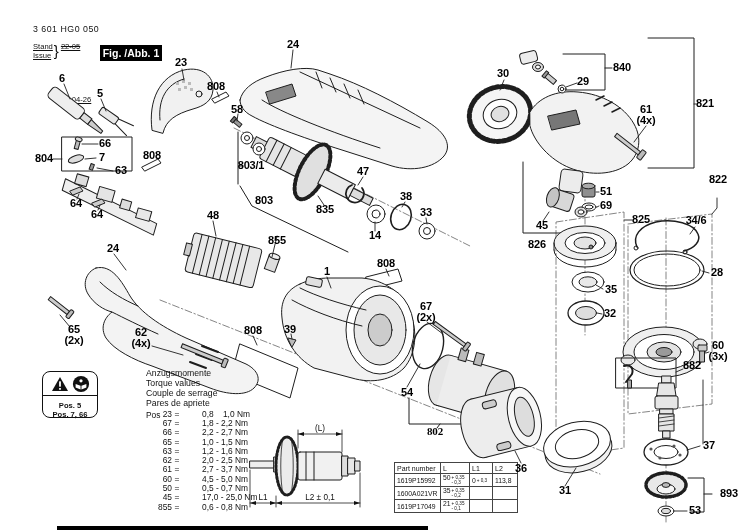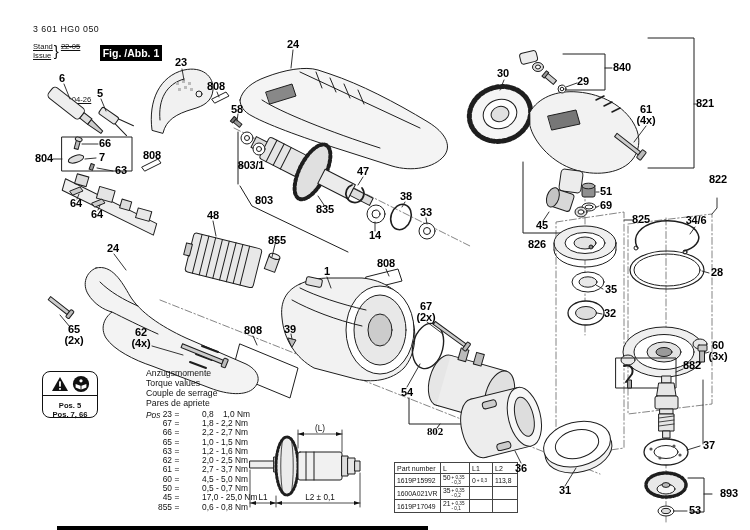--- a/index.html
+++ b/index.html
@@ -24,21 +24,21 @@
   .warn-pos-wrap{margin-top:2px;border-top:1px solid #111;width:100%;text-align:center;padding-top:6px;}
   .warn-pos{font-size:7.6px;font-weight:bold;line-height:8.8px;display:block;white-space:nowrap;}
   #notices{position:absolute;left:33px;top:461px;font-size:8.6px;line-height:10px;}
   #torque{position:absolute;left:146px;top:369px;z-index:2;}
   .tq-title{font-size:8.7px;line-height:9.9px;}
   #torque-rows{margin-top:1px;margin-left:8px;}
   .tq-row{display:flex;font-size:8.4px;line-height:9.3px;}
   .tq-pos{width:18px;text-align:right;}
   .tq-eq{width:10px;text-align:center;}
   .tq-val{white-space:pre;margin-left:20px;}
-  #tq-pos-prefix{position:absolute;left:146px;top:410px;font-size:8.4px;z-index:2;font-style:italic;}
+  #tq-pos-prefix{position:absolute;left:146px;top:410px;font-size:8.4px;z-index:2;}
   #parts-table{position:absolute;left:394px;top:462px;border-collapse:collapse;background:#fff;z-index:2;}
   #parts-table th,#parts-table td{border:1px solid #444;padding:0 2px;text-align:left;}
   #parts-table th{font-size:7px;font-weight:normal;height:10px;}
   #parts-table td{font-size:6.8px;height:12px;white-space:nowrap;}
   .tol{display:inline-flex;flex-direction:column;font-size:4.6px;line-height:4.7px;
        vertical-align:1px;margin-left:1px;}
   .dim-label{position:absolute;transform:translate(-50%,-50%);font-size:8.2px;z-index:2;}
   #bottom-bar{position:absolute;left:57px;top:526px;width:371px;height:4px;background:#000;z-index:2;}
 </style>
 </head>

